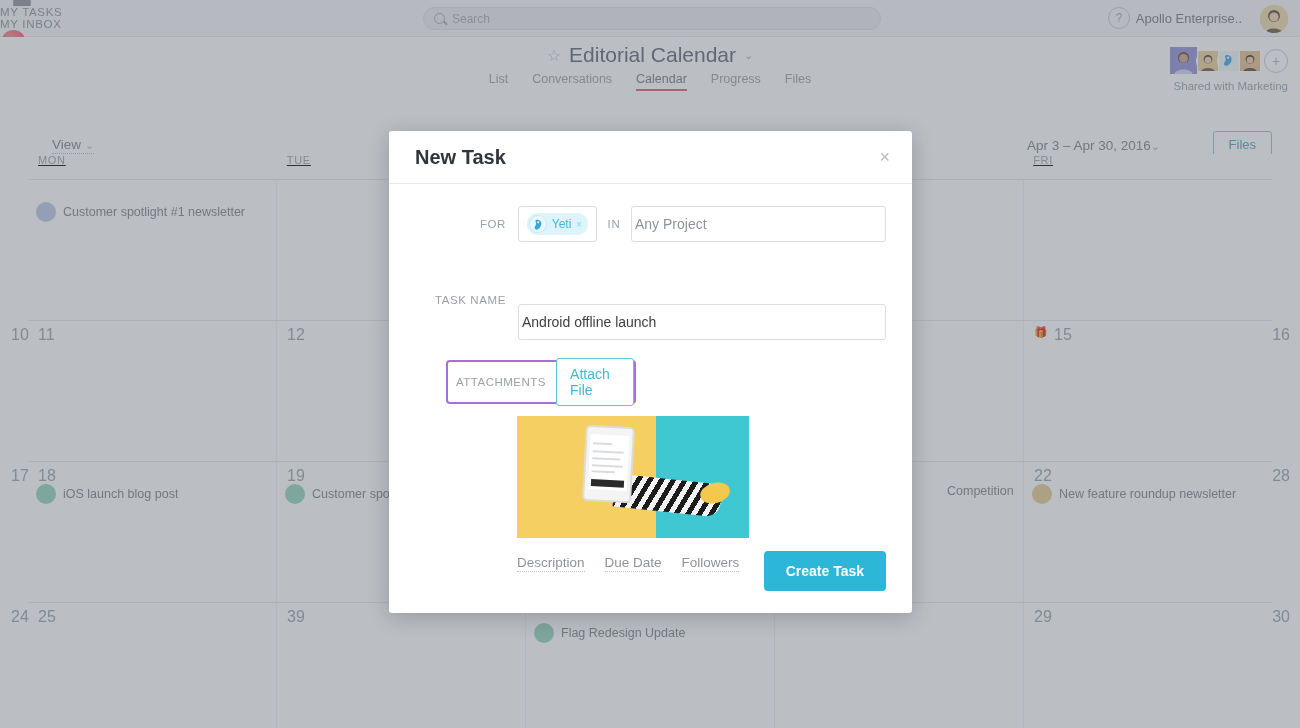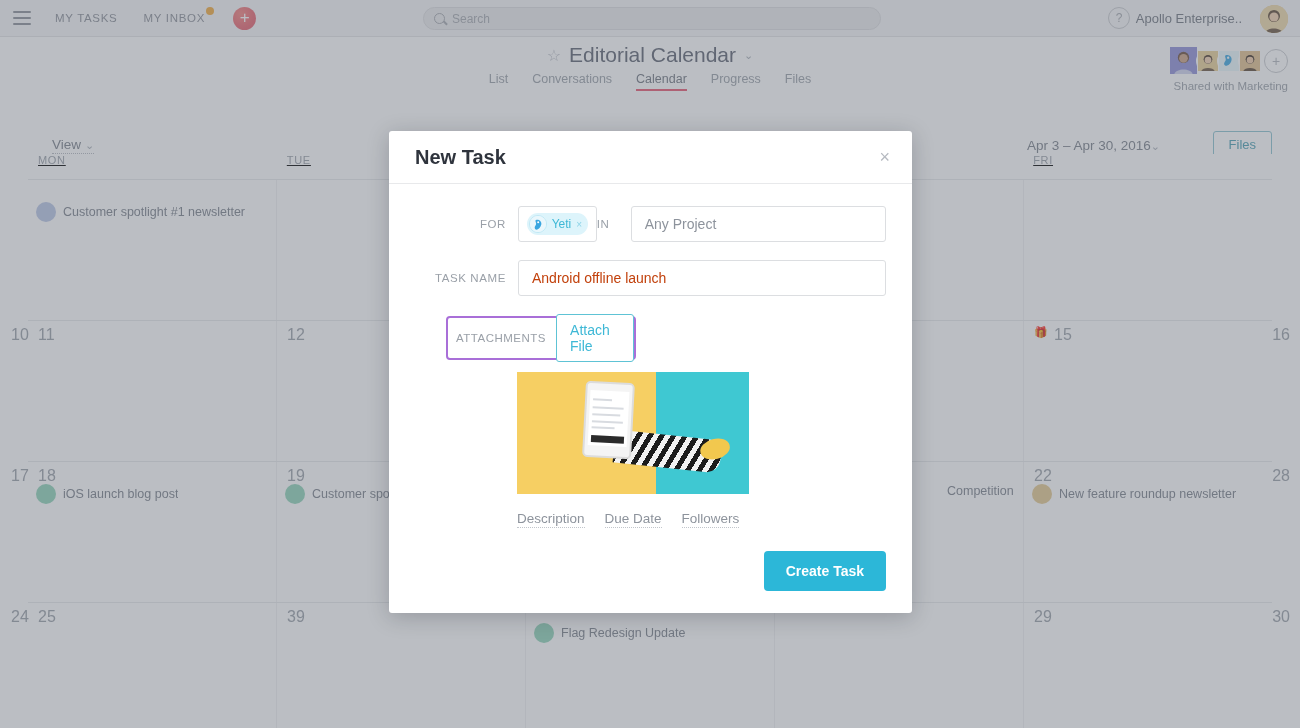--- a/index.html
+++ b/index.html
@@ -33,21 +33,21 @@
   }
 
   
   .topbar {
     position: absolute;
     top: 0; left: 0; right: 0;
     height: 37px;
     background: #f6f6f7;
     border-bottom: 1px solid #e4e4e6;
     display: flex;
-    align-items: center;
+    flex-direction: column;
   }
   .hamburger {
     width: 18px; height: 14px;
     margin-left: 13px; margin-right: 24px;
     display: flex; flex-direction: column; justify-content: space-between;
     cursor: pointer;
   }
   .hamburger span {
     display: block; height: 2px; background: #8b8f98; border-radius: 1px;
   }
@@ -355,21 +355,21 @@
   .row { display: flex; align-items: center; margin-bottom: 18px; }
   .field-label {
     font-size: 11.5px;
     letter-spacing: 0.6px;
     color: #9aa0a8;
     text-transform: uppercase;
     text-align: right;
     flex: none;
   }
   .label-for { width: 103px; padding-right: 12px; }
-  .label-in  { width: 34px; text-align: left; }
+  .label-in  { width: 34px; text-align: center; }
   .label-task { width: 103px; padding-right: 12px; }
 
   .assignee-box {
     width: 83px; height: 36px;
     border: 1px solid #dcdee1;
     border-radius: 3px;
     display: flex; align-items: center;
     justify-content: center;
     background: #fff;
   }
@@ -392,26 +392,26 @@
   .chip-name { font-size: 12px; color: #3eb8d6; }
   .chip-x { font-size: 10px; color: #8fd4e8; cursor: pointer; }
 
   .text-input {
     height: 36px;
     border: 1px solid #dcdee1;
     border-radius: 3px;
     background: #fff;
     display: flex;
     align-items: center;
-    padding: 0 13px;
+    padding: 0 3px;
     font-size: 14px;
     cursor: text;
   }
   .input-project { width: 268px; color: #8d939c; }
-  .input-taskname { width: 370px; color: #c2410c; }
+  .input-taskname { width: 370px; color: #404040; margin-top: 44px; }
 
   .attach-row {
     display: flex; align-items: center;
     border: 2px solid #a96fd8;
     border-radius: 4px;
     width: 190px;
     height: 44px;
     margin-left: 0px;
     padding-left: 8px;
     margin-bottom: 12px;

